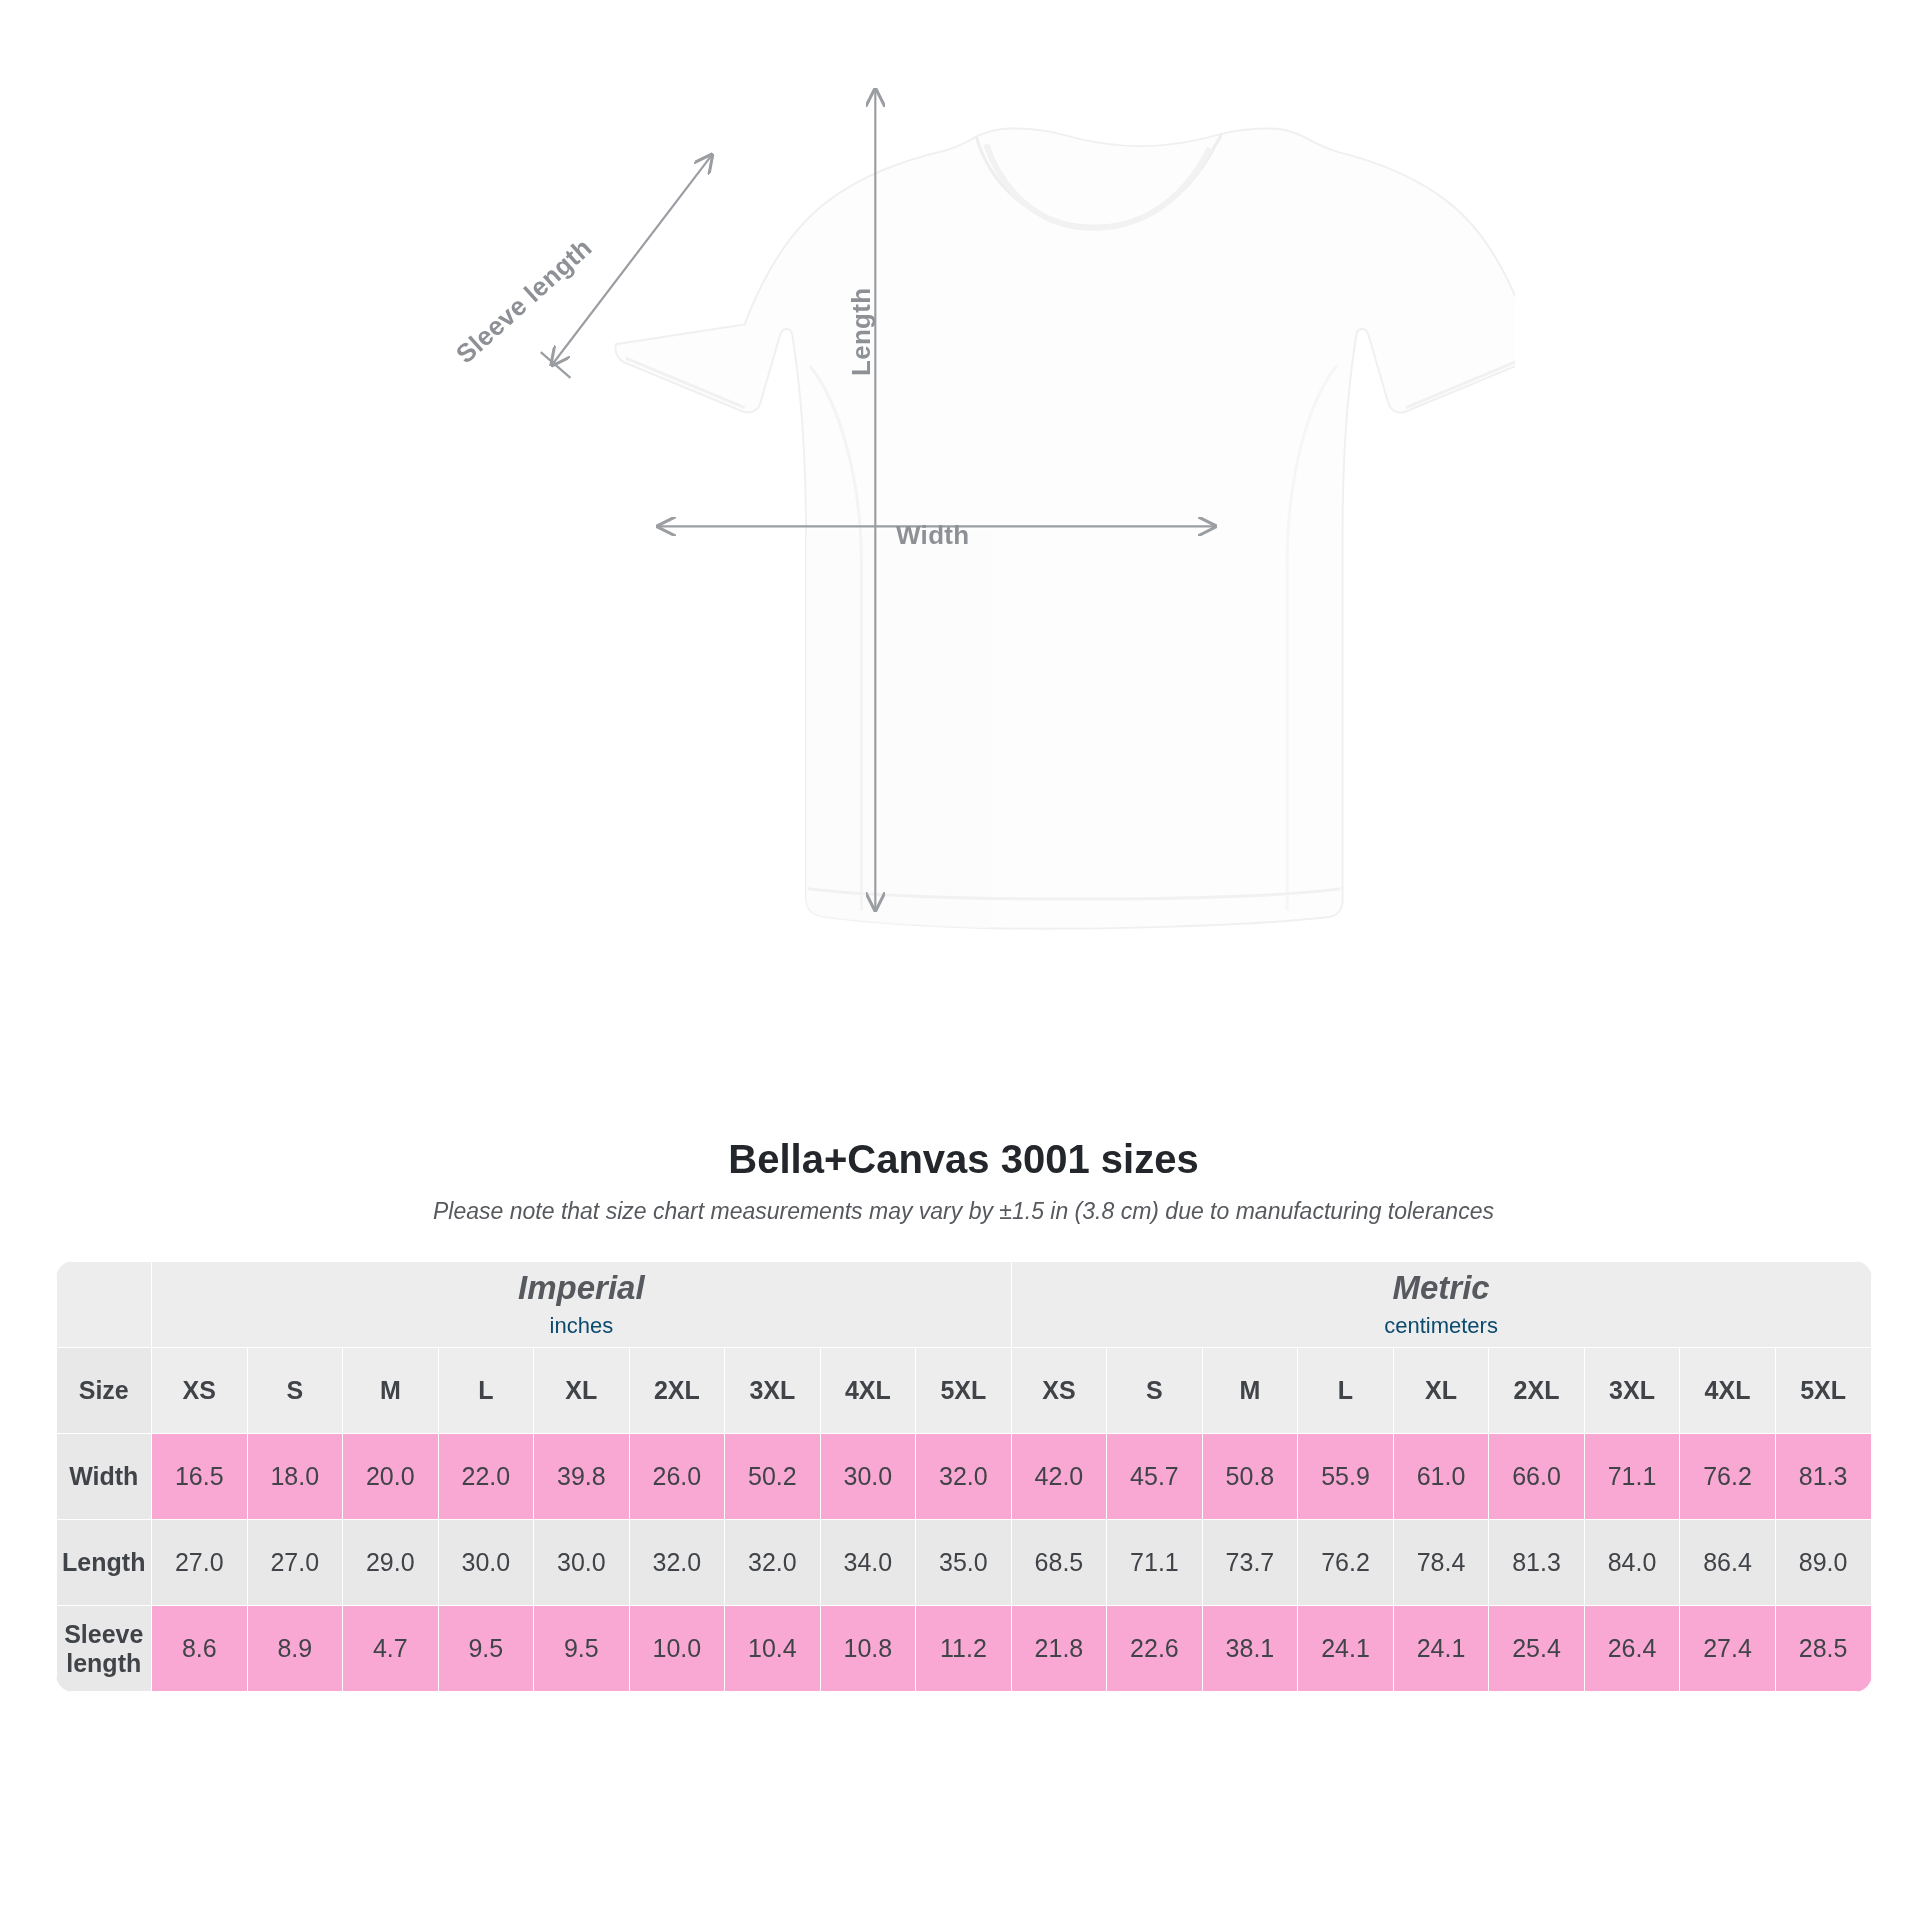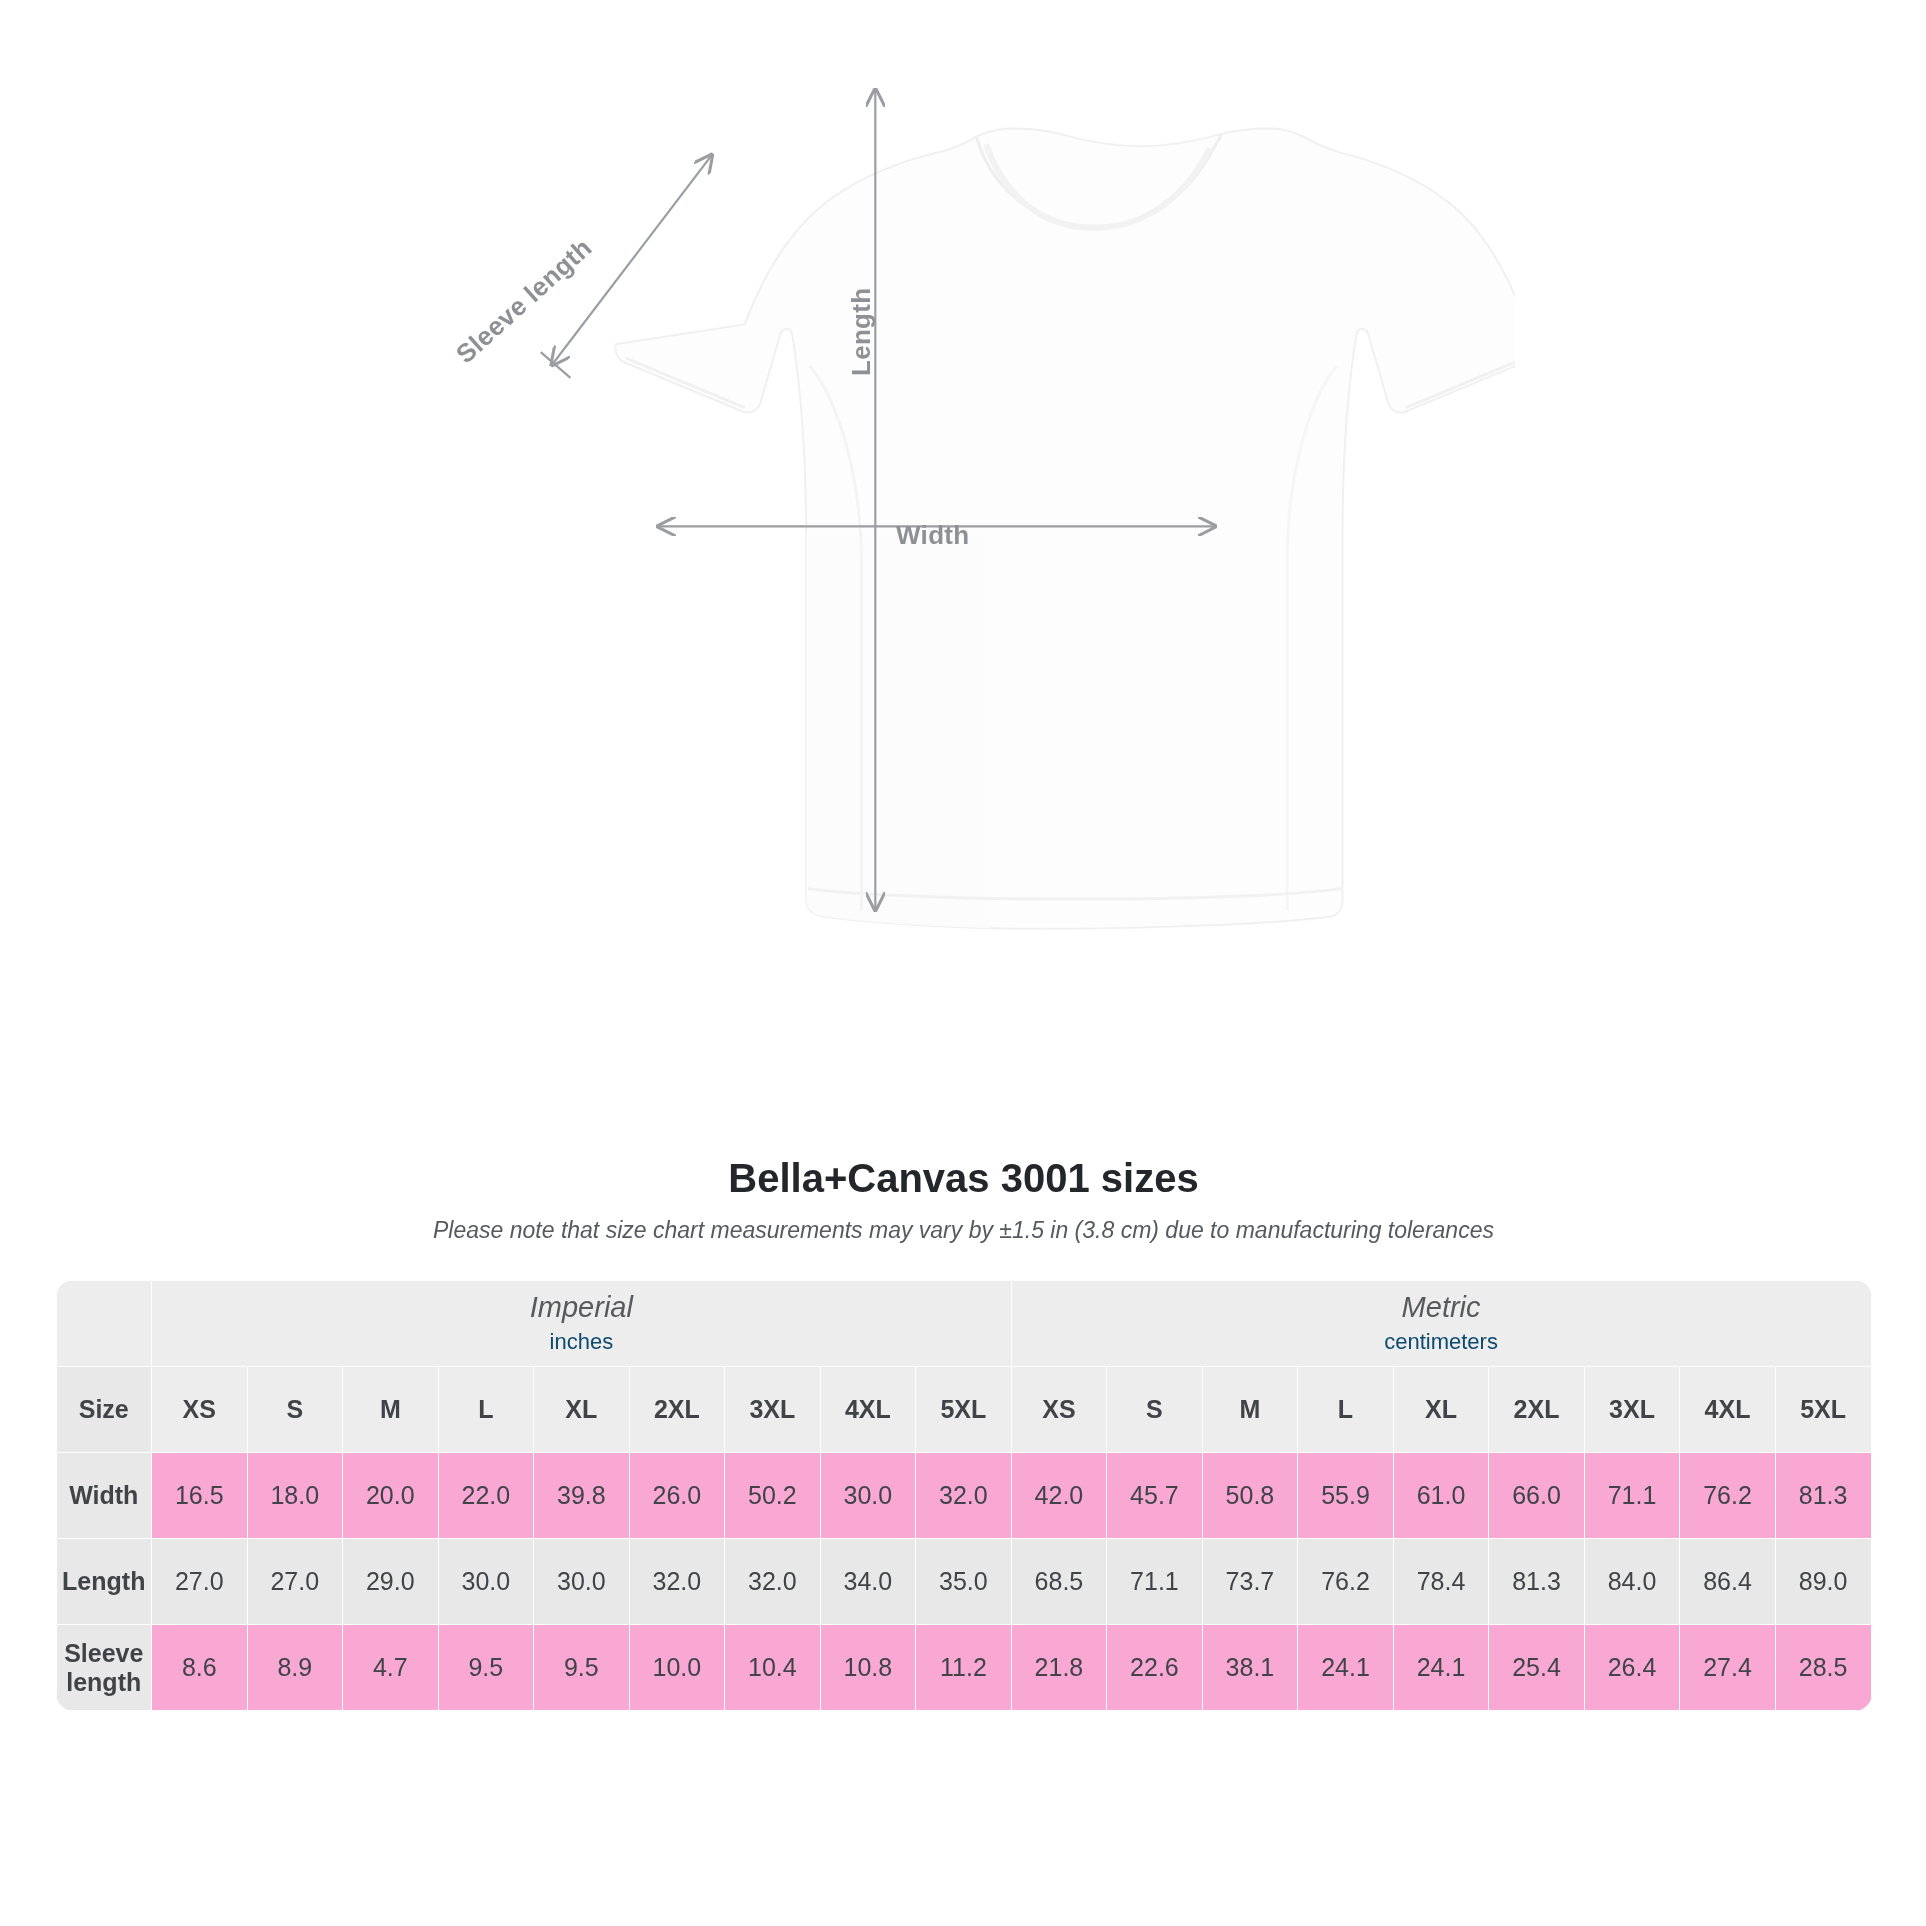--- a/index.html
+++ b/index.html
@@ -48,21 +48,21 @@
   }
   .dim-label.sleeve-label {
     left: 450px; top: 347px;
     transform: rotate(-42deg);
     transform-origin: left top;
   }
 
   
   .title-block {
     text-align: center;
-    margin-top: 37px;
+    margin-top: 18px;
   }
   .chart-title {
     font-size: 40px;
     font-weight: bold;
     color: #23262a;
     margin: 0 0 16px 0;
   }
   .chart-note {
     font-size: 23px;
     font-style: italic;
@@ -92,23 +92,23 @@
     height: 85px;
     background: #ededed;
   }
   .unit-head td {
     background: #e8e8e8;
     border: none;
     height: 149px;
     vertical-align: middle;
   }
   .unit-system {
-    font-size: 29px;
+    font-size: 33px;
     font-style: italic;
-    font-weight: normal;
+    font-weight: bold;
     color: #56595d;
     line-height: 1.25;
   }
   .unit-sub {
     font-size: 22px;
     color: #0c4a6e;
     line-height: 1.5;
   }
   .row-label {
     font-weight: bold;

